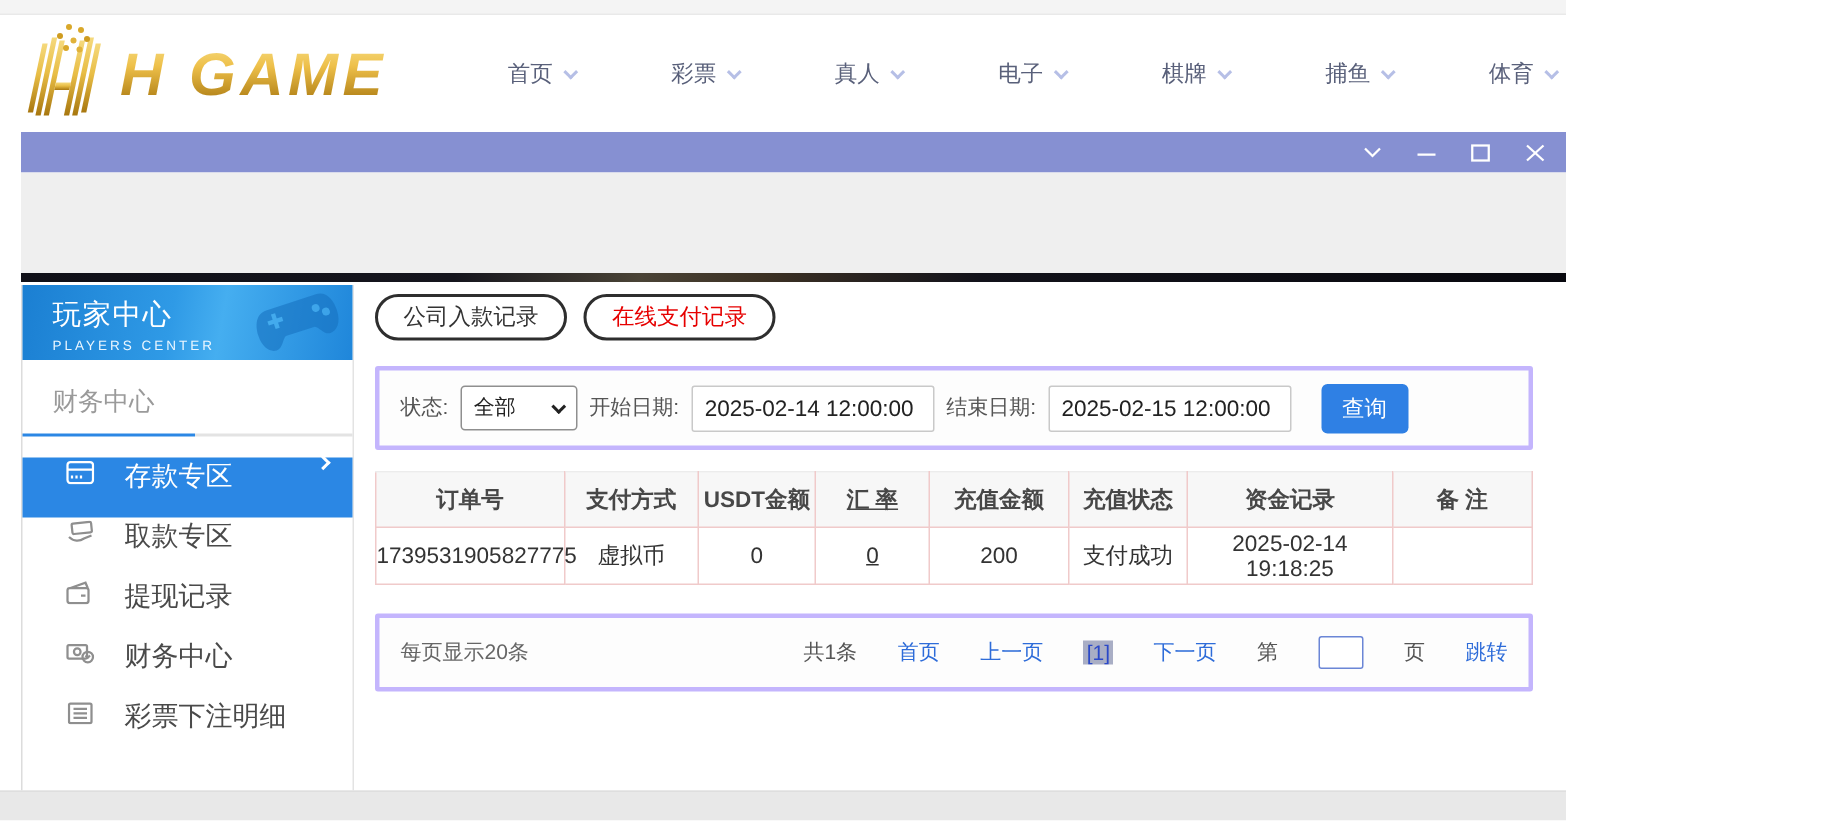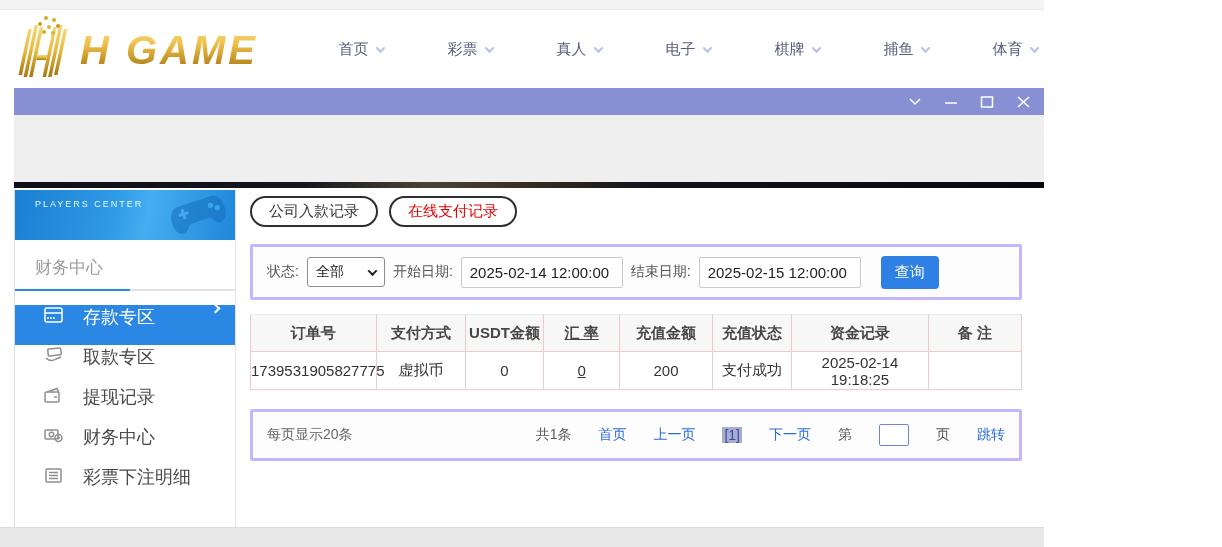--- a/index.html
+++ b/index.html
@@ -168,20 +168,21 @@
     </span>
   </div>
 
   <div class="gray-band"></div>
   <div class="dark-strip"></div>
 
   <div class="content">
 
     <aside class="sidebar">
       <div class="side-head">
+        <div class="side-head-title">玩家中心</div>
         <div class="side-head-sub">PLAYERS CENTER</div>
         <svg class="gamepad" width="58" height="40" viewBox="0 0 40 26">
           <path d="M8 4 C3 4 1 9 1 14 C1 20 4 23 7 23 C10 23 11 19 13 18 L27 18 C29 19 30 23 33 23 C36 23 39 20 39 14 C39 9 37 4 32 4 Z" fill="#156fbe"></path>
           <circle cx="30" cy="10" r="1.8" fill="#4db4f2"></circle>
             <circle cx="34" cy="13" r="1.8" fill="#4db4f2"></circle>
           <rect x="7" y="9" width="7" height="2" fill="#4db4f2"></rect>
             <rect x="9.5" y="6.5" width="2" height="7" fill="#4db4f2"></rect>
         </svg>
       </div>
       <div class="side-section">财务中心</div>

